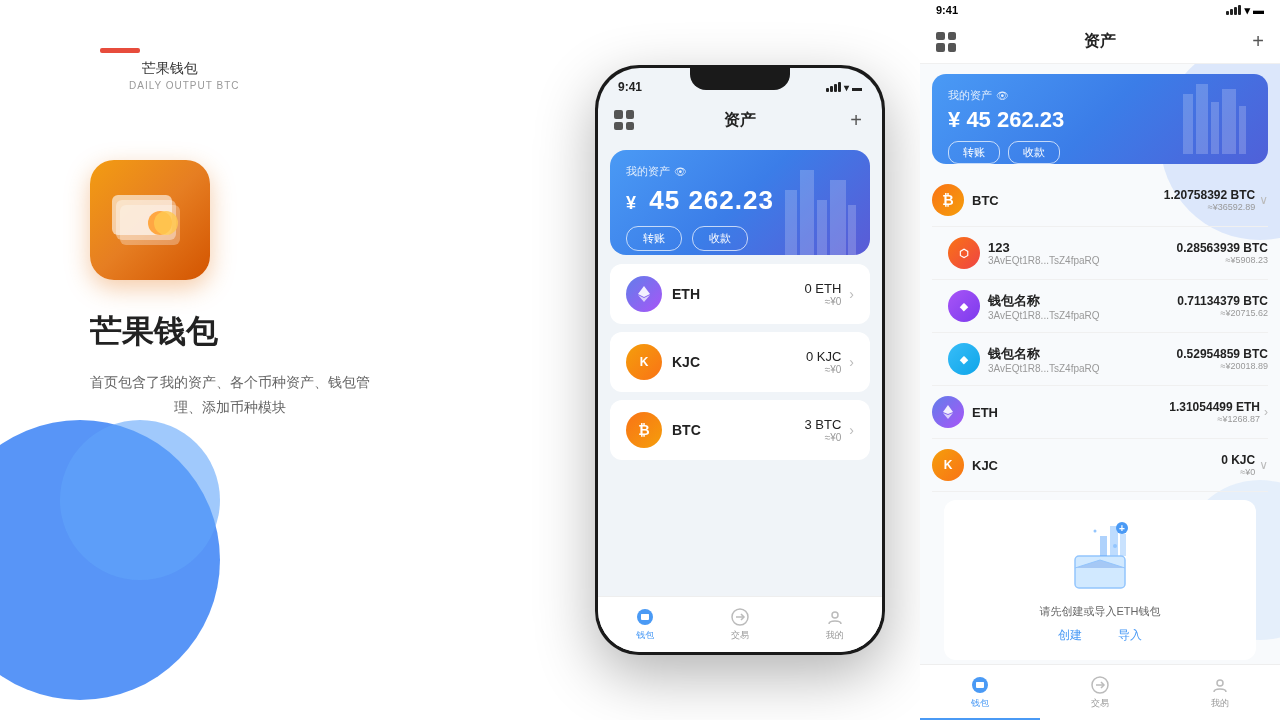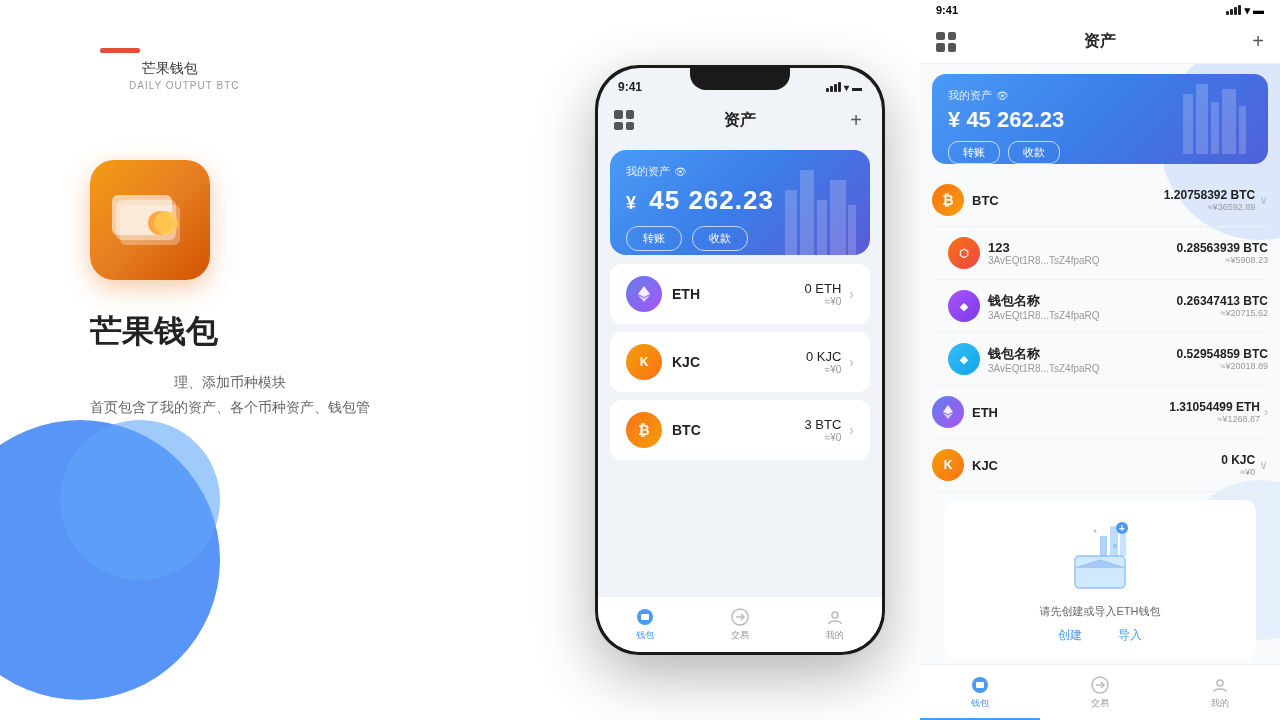--- a/index.html
+++ b/index.html
@@ -531,22 +531,22 @@
       <rect x="6" y="15" width="60" height="40" rx="6" fill="rgba(255,255,255,0.4)"></rect>
       <rect x="2" y="10" width="60" height="40" rx="6" fill="rgba(255,255,255,0.6)"></rect>
 
       <circle cx="50" cy="38" r="12" fill="rgba(255,160,50,0.9)"></circle>
       <circle cx="56" cy="38" r="12" fill="rgba(255,200,80,0.85)"></circle>
     </svg>
   </div>
 
   <div class="app-name-large">芒果钱包</div>
   <div class="app-desc">
+    <div>首页包含了我的资产、各个币种资产、钱包管</div>
     <div>理、添加币种模块</div>
-    <div>首页包含了我的资产、各个币种资产、钱包管</div>
   </div>
 
   <div class="blue-blob"></div>
   <div class="blue-blob2"></div>
 </div>
 
 <div class="center-panel">
   <div class="phone-outer">
     <div class="phone-inner">
       <div class="phone-notch"></div>
@@ -761,21 +761,21 @@
 
     <div class="right-coin-item" style="padding-left:16px;">
       <div class="right-coin-logo" style="background:linear-gradient(135deg,#a855f7,#7c3aed);">
         <span style="color:white;font-size:11px">◆</span>
       </div>
       <div class="right-coin-info">
         <div class="right-coin-name">钱包名称</div>
         <div class="right-coin-addr">3AvEQt1R8...TsZ4fpaRQ</div>
       </div>
       <div class="right-coin-amounts">
-        <div class="right-coin-val">0.26347413 BTC</div>
+        <div class="right-coin-val">0.71134379 BTC</div>
         <div class="right-coin-approx">≈¥20715.62</div>
       </div>
     </div>
 
     <div class="right-coin-item" style="padding-left:16px;">
       <div class="right-coin-logo" style="background:linear-gradient(135deg,#38bdf8,#0ea5e9);">
         <span style="color:white;font-size:11px">◆</span>
       </div>
       <div class="right-coin-info">
         <div class="right-coin-name">钱包名称</div>

